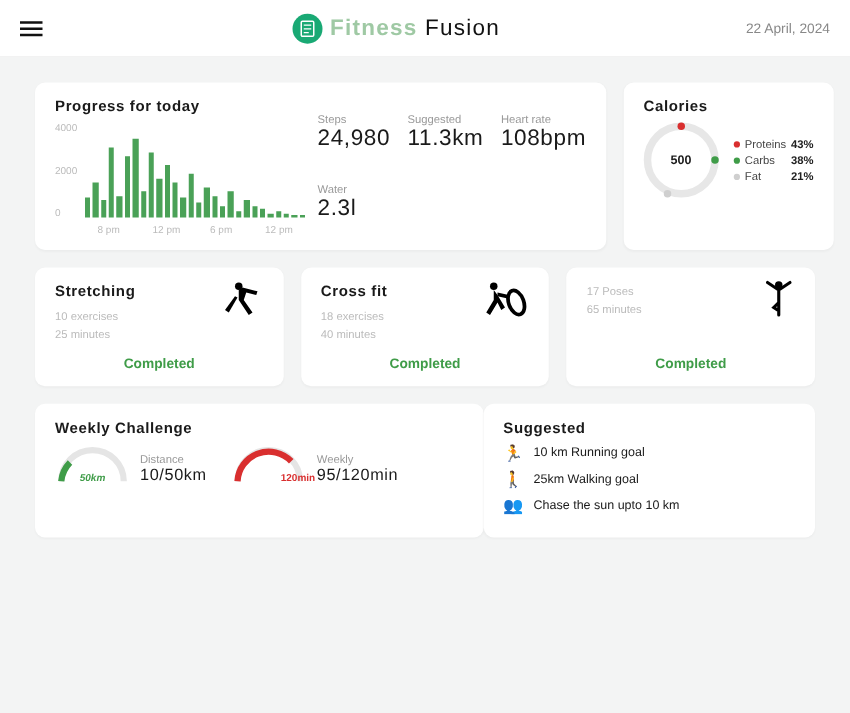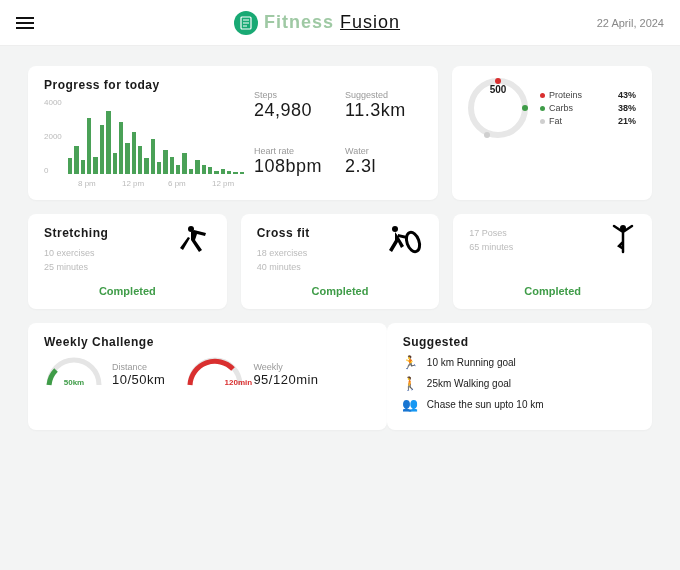--- a/index.html
+++ b/index.html
@@ -20,21 +20,21 @@
 }
 .hamburger { width:18px; cursor:pointer; }
 .hamburger div { height:2px; background:#111; margin:3px 0; }
 .brand { flex:0 0 auto; margin-left:200px; display:flex; align-items:center; gap:6px; }
 .brand-icon {
   width:24px;height:24px;border-radius:50%;background:#19a974;
   display:flex;align-items:center;justify-content:center;color:#fff;
   font-size:12px;
 }
 .brand-text1 { color:#9fc9a4; font-weight:600; font-size:18px; letter-spacing:1px; }
-.brand-text2 { color:#111; font-weight:400; font-size:18px; letter-spacing:1px;text-decoration:underline; }
+.brand-text2 { color:#111; font-weight:400; font-size:18px; letter-spacing:1px; }
 .date { margin-left:auto; color:#888; font-size:11px; }
 
 .content { padding: 20px 28px 12px 28px; }
 
 .card {
   background:#fff;
   border-radius:8px;
   box-shadow: 0 1px 2px rgba(0,0,0,0.03);
   padding:12px 16px;
 }
@@ -43,26 +43,26 @@
 .calories-card { width:200px; }
 
 .card-title { font-weight:700; font-size:12px; margin-bottom:6px; letter-spacing:0.5px; }
 
 .chart-area { position:relative; width:200px; height:90px; font-size:8px; color:#aaa;}
 .bars { position:absolute; bottom:14px; left:24px; right:0; height:70px; display:flex; align-items:flex-end; gap:2px;}
 .bar { flex:1; background:#4aa157; min-width:3px; }
 .ylab { position:absolute; left:0; font-size:8px; color:#bbb; }
 .xlab { position:absolute; bottom:0; font-size:8px; color:#bbb; }
 
-.metrics { flex:1; display:grid; grid-template-columns:1fr 1fr; gap:14px; padding-top:12px; }
+.metrics { flex:1; display:grid; grid-template-columns:1fr 1fr 1fr; gap:14px; padding-top:12px; }
 .metric-label { color:#999; font-size:9px; }
 .metric-value { font-size:18px; font-weight:500; letter-spacing:0.5px; font-family: "Arial Narrow", Arial; }
 
 .cal-body { display:flex; align-items:center; gap:12px; }
-.donut { width:60px; height:60px; border-radius:50%; border:6px solid #e7e7e7; position:relative; display:flex;align-items:flex-start;justify-content:center;font-size:10px;font-weight:600;}
+.donut { width:60px; height:60px; border-radius:50%; border:6px solid #e7e7e7; position:relative; display:flex;align-items:center;justify-content:center;font-size:10px;font-weight:600;}
 .donut .seg {position:absolute;width:6px;height:6px;border-radius:50%;}
 .legend { font-size:9px; color:#444; }
 .legend div { display:flex; align-items:center; gap:4px; margin:3px 0; }
 .dot{width:5px;height:5px;border-radius:50%;}
 .legend .pct{margin-left:auto;font-weight:600;color:#222;}
 
 .row2 { display:flex; gap:14px; margin-top:14px; }
 .activity-card { flex:1; position:relative; }
 .act-meta { color:#bbb; font-size:9px; line-height:1.6; }
 .act-icon { position:absolute; top:10px; right:14px; font-size:26px; }
@@ -71,21 +71,21 @@
 
 .row3 { display:flex; margin-top:14px; }
 .weekly-card { flex:1.4; }
 .suggested-card { flex:1; }
 
 .gauges{display:flex;gap:20px;margin-top:6px;}
 .gauge-block{display:flex;align-items:flex-end;gap:8px;}
 .gauge{width:60px;height:32px;position:relative;}
 .gauge svg{width:60px;height:32px;}
 .gauge-label-center{position:absolute;left:50%;bottom:0;transform:translateX(-50%);font-size:8px;font-weight:600;}
-.g-green{color:#3f9c48;}
+.g-green{color:#3f9c48;font-style:italic;}
 .g-red{color:#d92f2f;margin-left:23px;}
 .gmeta-lbl{color:#999;font-size:9px;}
 .gmeta-val{font-size:13px;font-weight:500;letter-spacing:0.5px;}
 
 .sugg-list{margin-top:4px;}
 .sugg-item{display:flex;align-items:center;gap:8px;font-size:10px;margin:6px 0;}
 .sugg-item .sicon{font-size:13px;}
 </style>
 </head>
 <body>
@@ -171,20 +171,21 @@
           <div class="metric-value">108bpm</div>
         </div>
         <div>
           <div class="metric-label">Water</div>
           <div class="metric-value">2.3l</div>
         </div>
       </div>
     </div>
 
     <div class="card calories-card">
+      <div class="card-title">Calories</div>
       <div class="cal-body">
         <div class="donut">
           <span>500</span>
           <div class="seg" style="top:-6px;left:50%;margin-left:-3px;background:#d92f2f;"></div>
           <div class="seg" style="right:-6px;top:50%;margin-top:-3px;background:#3f9c48;"></div>
           <div class="seg" style="bottom:-6px;left:10px;background:#cfcfcf;"></div>
         </div>
         <div class="legend" style="flex:1">
           <div>
               <span class="dot" style="background:#d92f2f"></span>

